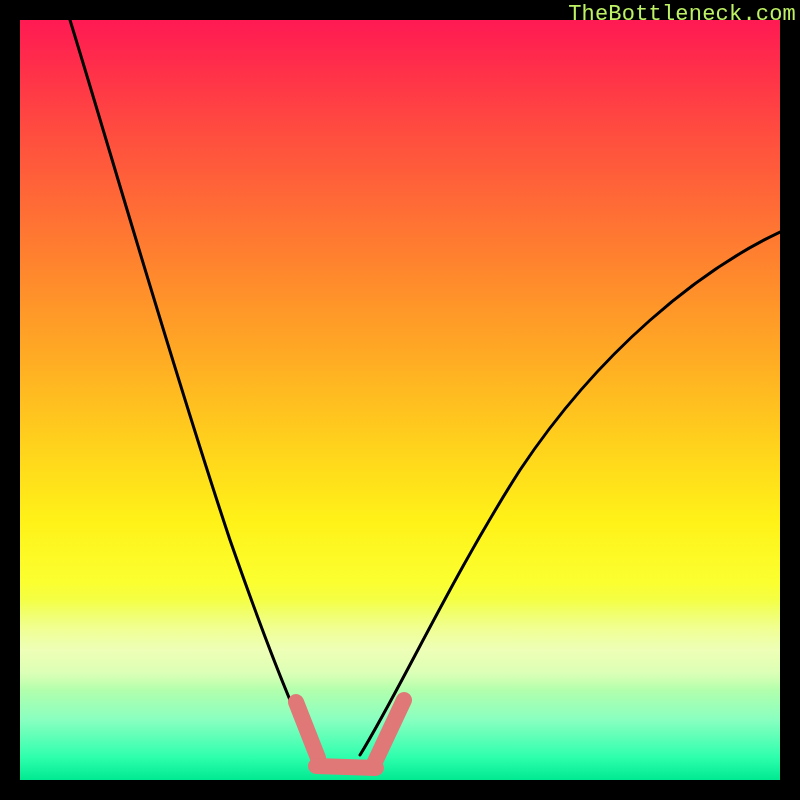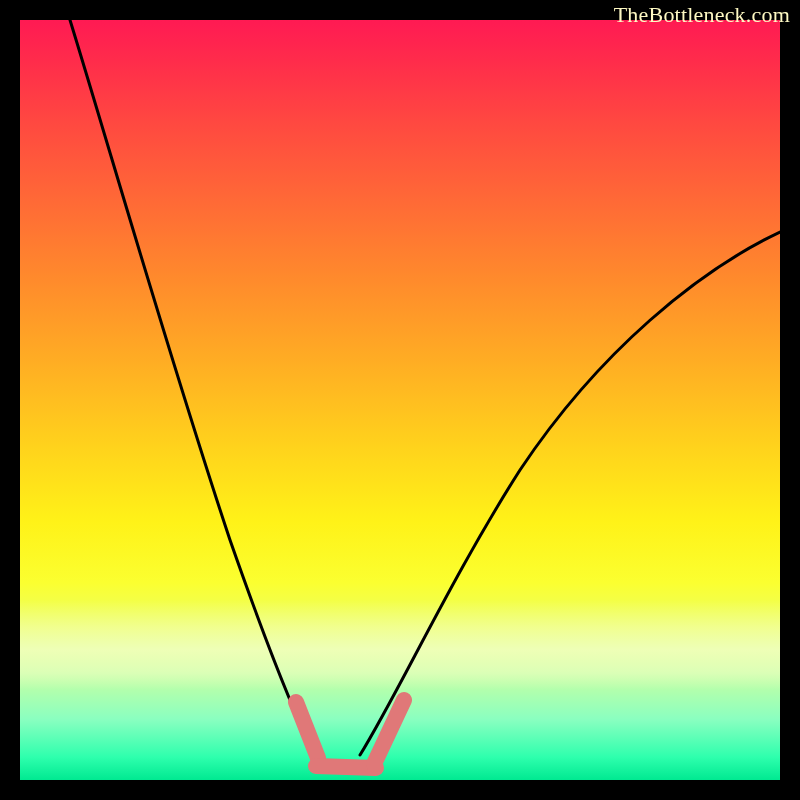--- a/index.html
+++ b/index.html
@@ -6,23 +6,23 @@
   html, body { width: 800px; height: 800px; overflow: hidden; background: #000; }
   .frame {
     position: relative;
     width: 800px;
     height: 800px;
     background: #000;
   }
   .watermark {
     position: absolute;
     top: 2px;
-    right: 10px;
-    color: #fef9c3;
-    font-family: Liberation Serif, serif;
+    right: 4px;
+    color: #bef264;
+    font-family: Liberation Mono, monospace;
     font-size: 22px;
     letter-spacing: 0.2px;
     z-index: 10;
   }
   .plot-area {
     position: absolute;
     left: 20px;
     top: 20px;
     width: 760px;
     height: 760px;

